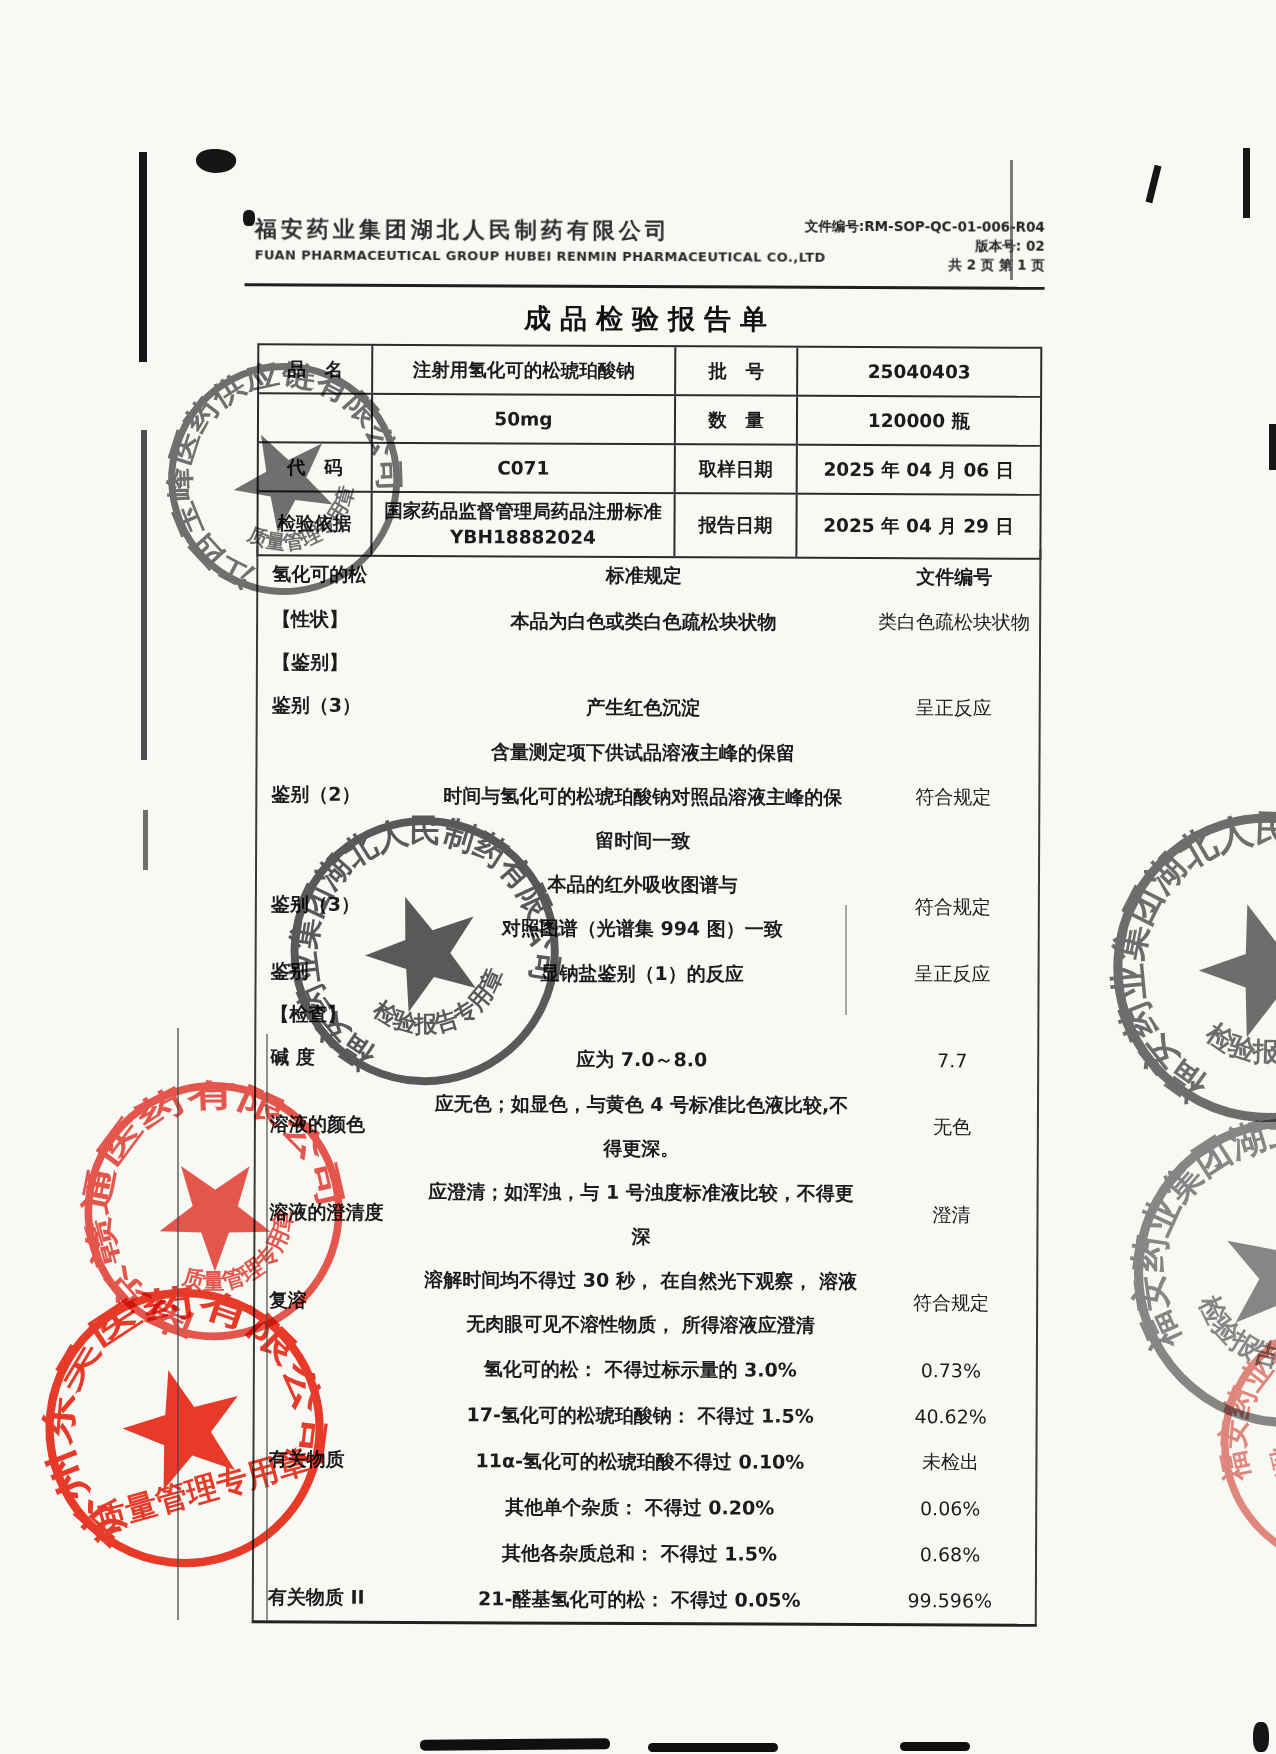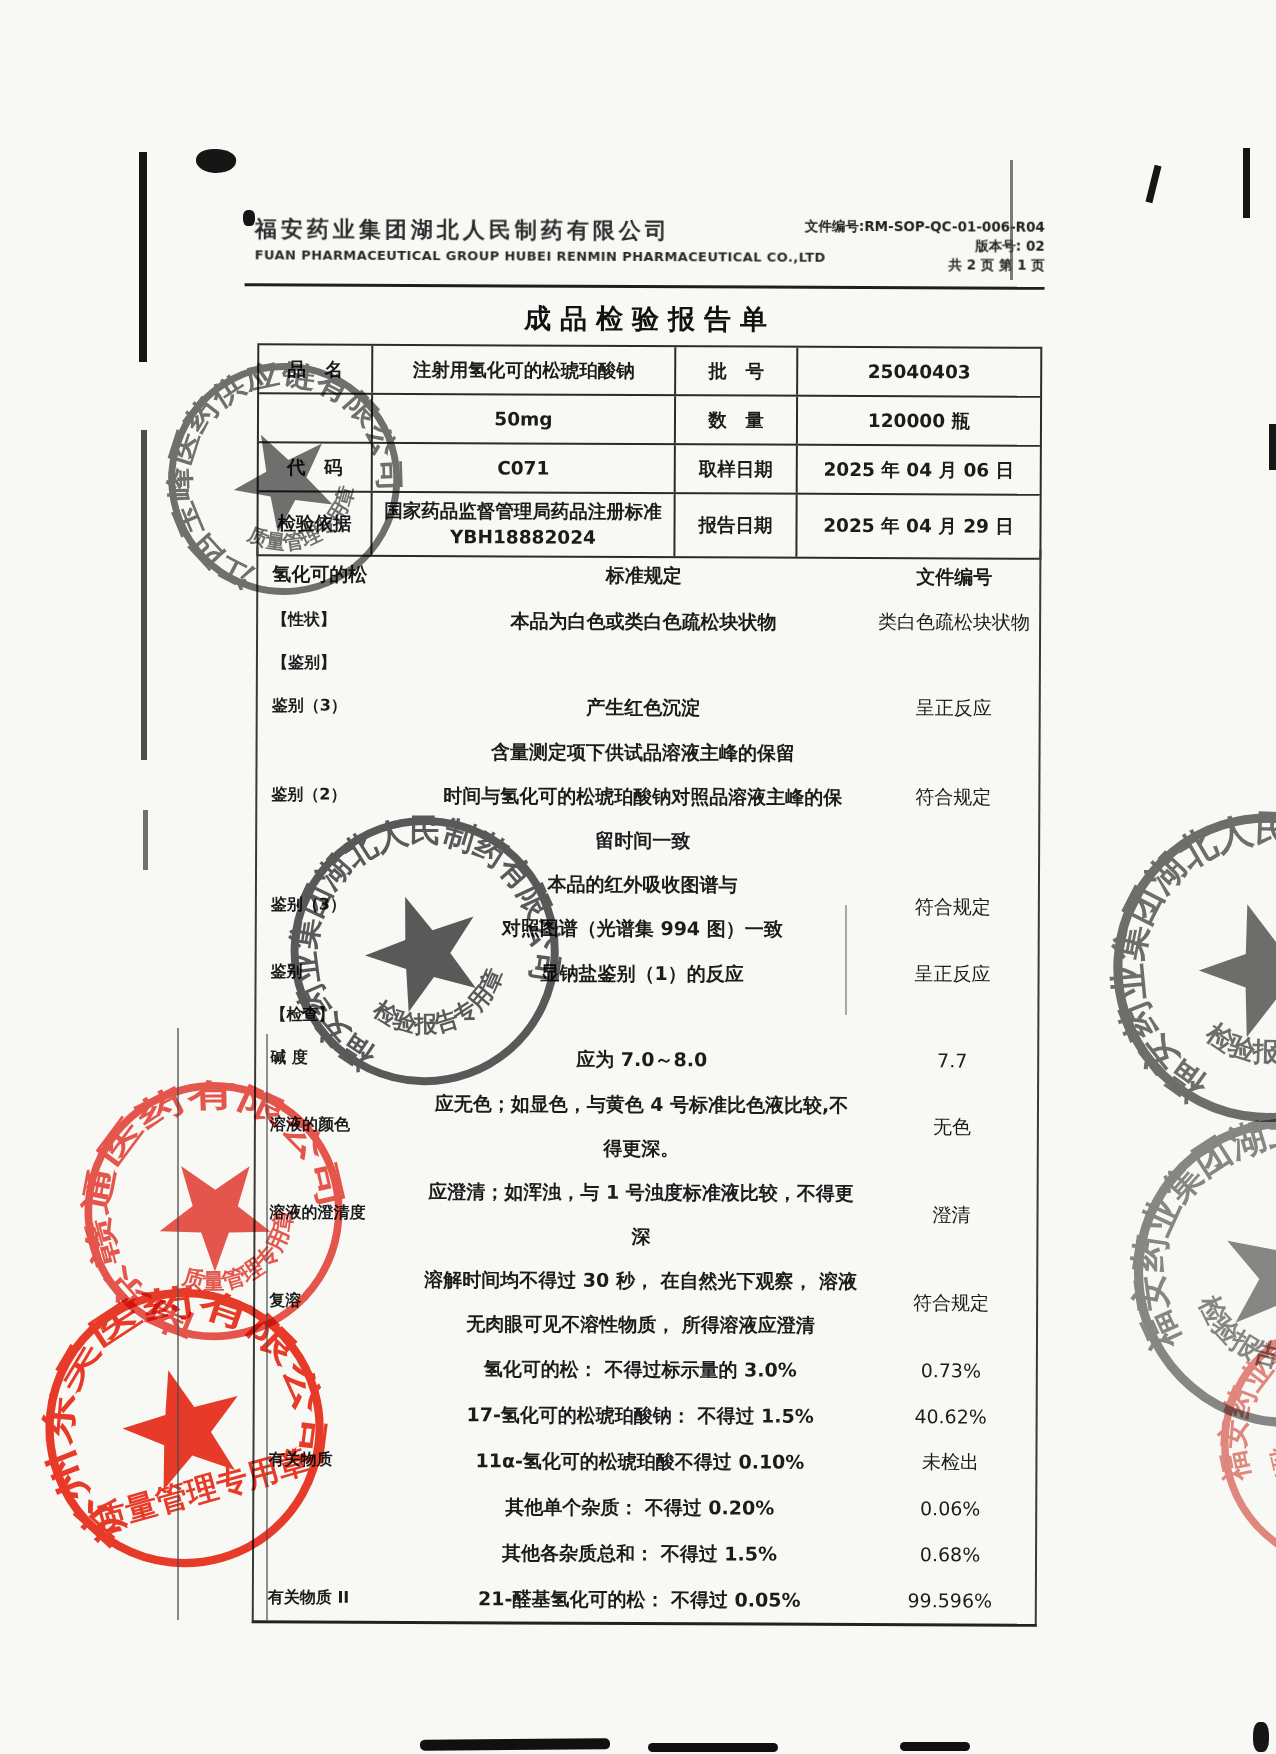--- a/index.html
+++ b/index.html
@@ -19,21 +19,21 @@
   .info-row + .info-row{border-top:2px solid #2b2b2b;}
   .info-row:last-child{min-height:62px;}
   .info-row .cell{display:flex;align-items:center;justify-content:center;text-align:center;
       font-size:18.5px;font-weight:600;padding:2px 6px;box-sizing:border-box;line-height:26px;}
   .info-row .cell + .cell{border-left:2px solid #2b2b2b;}
   
   .results{left:255px;top:548px;width:785px;border-left:2.5px solid #3a3a3a;border-right:2.5px solid #3a3a3a;
       border-bottom:3px solid #222;box-sizing:border-box;padding-top:6px;}
   .result-row{display:grid;grid-template-columns:160px 1fr 170px;align-items:center;min-height:46px;}
   .result-row.bare{min-height:40px;}
-  .result-row .item{padding-left:14px;font-size:16px;font-weight:700;}
+  .result-row .item{padding-left:14px;font-size:19px;font-weight:700;}
   .result-row .spec{text-align:center;font-size:19px;font-weight:600;}
   .spec-line{line-height:44px;}
   .result-row .result{text-align:center;font-size:19px;font-weight:400;}
   .result-row .hdr{font-size:19px;font-weight:700;}
   .results .header-row{min-height:44px;}
   
   .stamp{position:absolute;mix-blend-mode:multiply;pointer-events:none;}
   .s0{left:145px;top:343px;width:275px;height:275px;transform:rotate(-28deg);opacity:.78;}
   .s1{left:266px;top:793px;width:318px;height:318px;transform:rotate(-20deg);opacity:.85;}
   .s2{left:1085px;top:782px;width:366px;height:366px;transform:rotate(-18deg);opacity:.8;}

